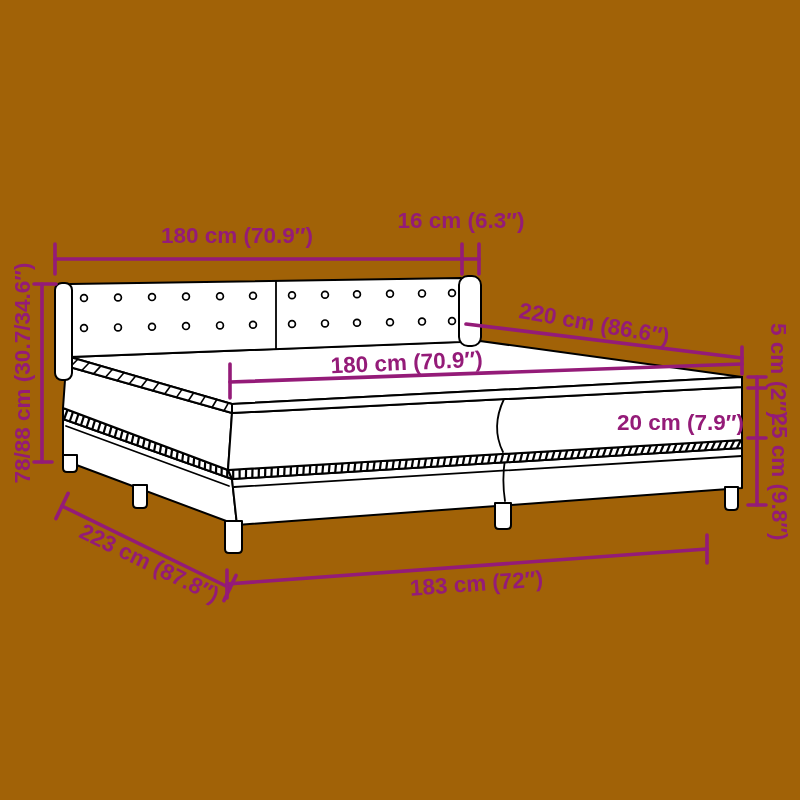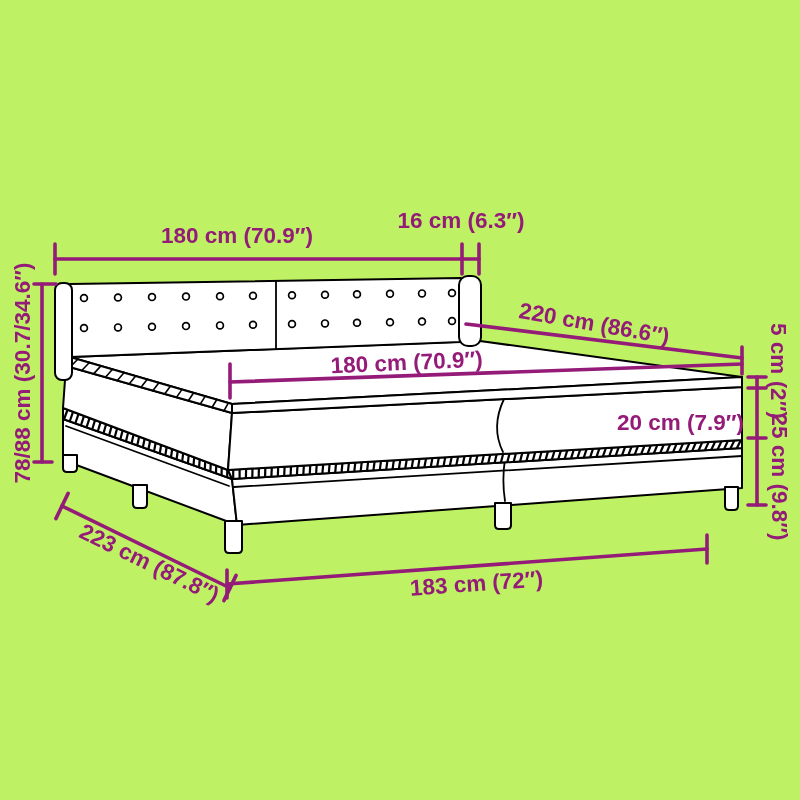--- a/index.html
+++ b/index.html
@@ -1,16 +1,16 @@
 <!DOCTYPE html>
 <html><head>
 <meta charset="utf-8">
 <style>
   html,body{margin:0;padding:0;background:#fff;}
-  .stage{position:relative;width:800px;height:800px;background:#bef264;overflow:hidden;}
+  .stage{position:relative;width:800px;height:800px;background:#a16207;overflow:hidden;}
   svg{display:block;}
   .bed-shape{stroke:#000;stroke-width:2;fill:#fff;stroke-linejoin:round;stroke-linecap:round;}
   .bed-line{stroke:#000;stroke-width:1.8;fill:none;stroke-linecap:round;}
   .hatch{stroke:#000;fill:none;}
   .dim-line{fill:none;stroke-width:3.6;stroke-linecap:round;}
   .dim-text{font-family:"Liberation Sans","DejaVu Sans",sans-serif;font-weight:bold;font-size:22.5px;}
 </style>
 </head>
 <body>
 

